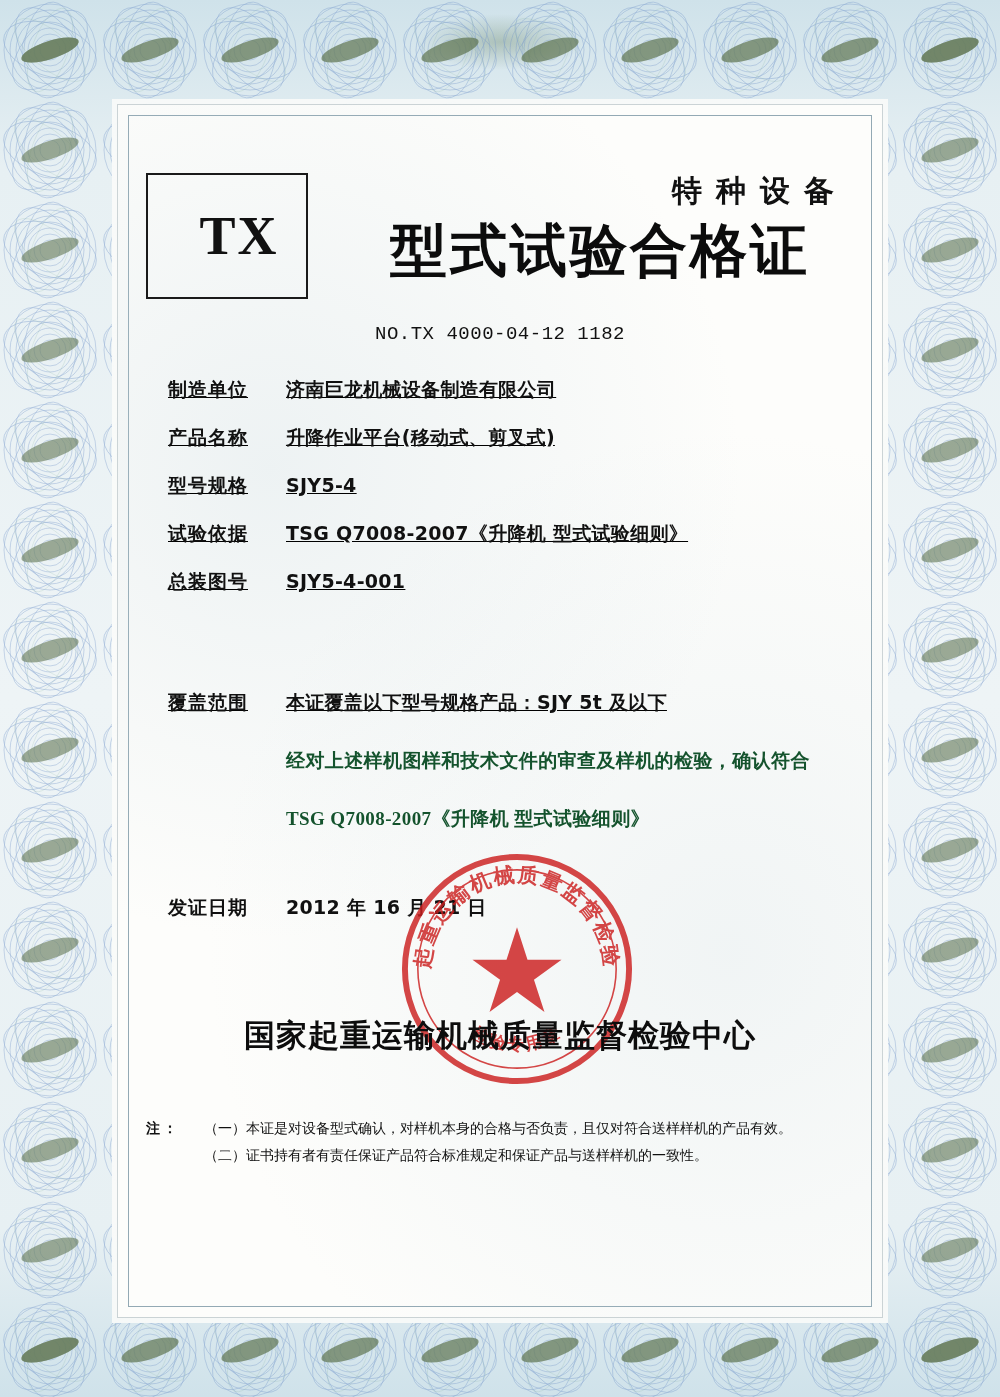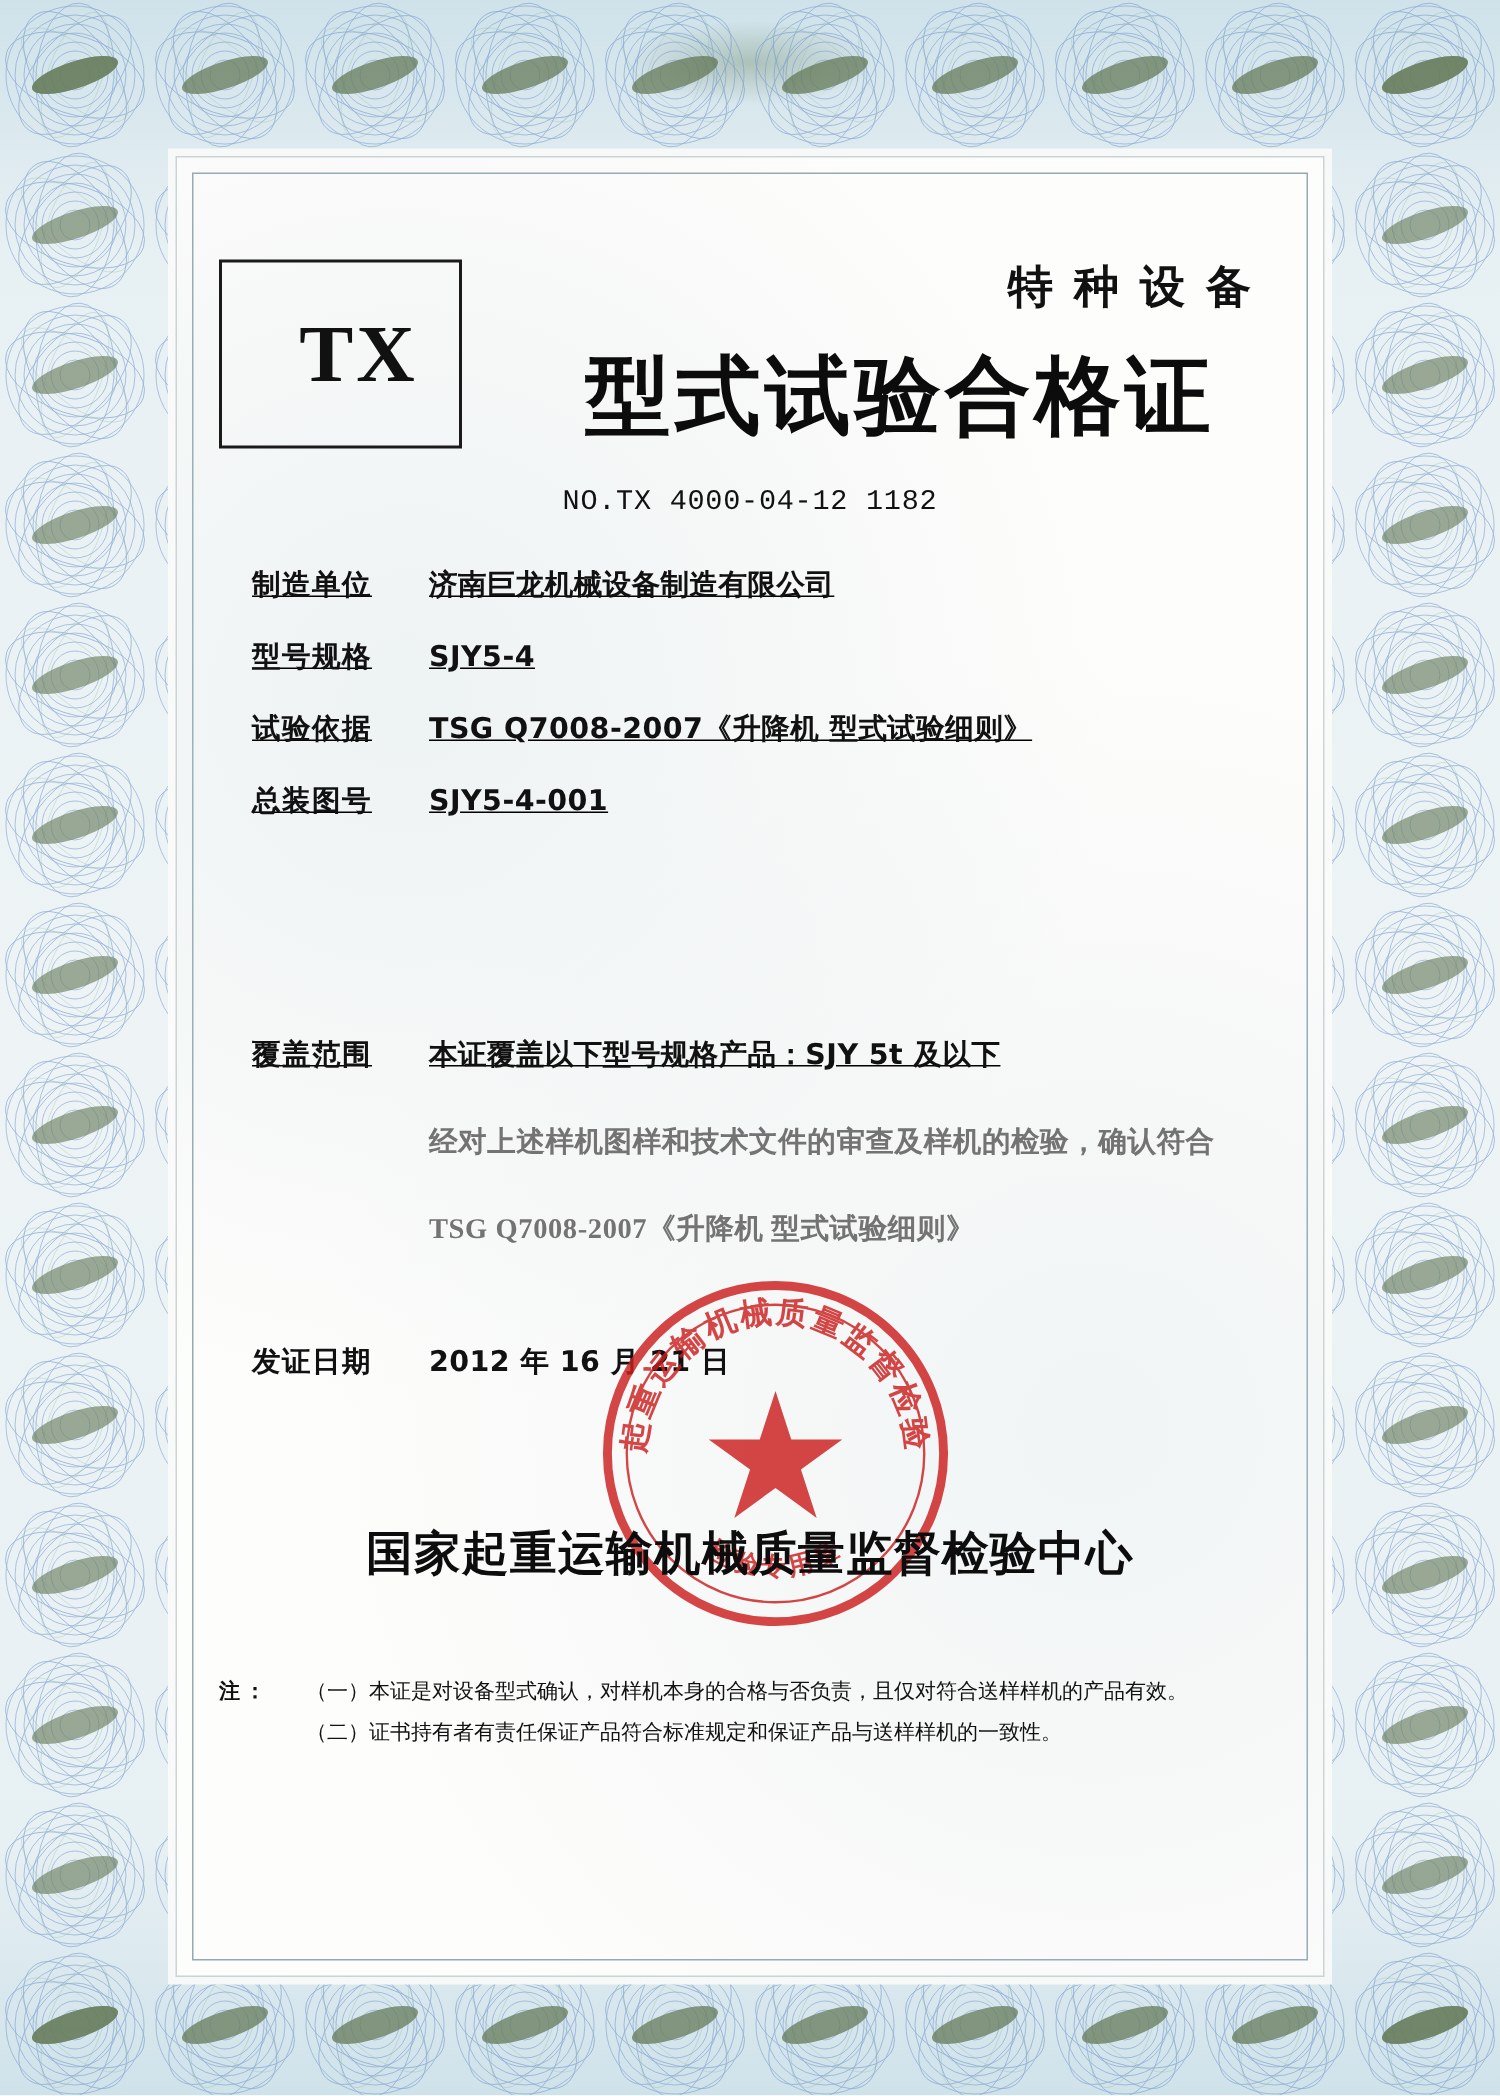--- a/index.html
+++ b/index.html
@@ -99,21 +99,21 @@
     font-family: Liberation Mono, monospace;
     font-size: 30px;
     font-weight: bold;
     letter-spacing: 14px;
     color: #111;
     text-indent: 14px;
   }
   .head-big {
     position: absolute;
     left: 212px;
-    top: 111px;
+    top: 98px;
     width: 520px;
     text-align: center;
     font-family: "DejaVu Sans", sans-serif;
     font-size: 57px;
     font-weight: bold;
     letter-spacing: 3px;
     color: #0c0c0c;
     white-space: nowrap;
   }
 
@@ -164,21 +164,21 @@
     top: 575px;
     width: 690px;
   }
   .coverage .field-row { margin-bottom: 0; }
   .cover-line {
     margin-top: 32px;
     margin-left: 118px;
     font-family: "DejaVu Sans", sans-serif;
     font-size: 19px;
     font-weight: bold;
-    color: #737373;
+    color: #14532d;
     letter-spacing: 0.4px;
   }
   .cover-line.serifish {
     font-family: "Liberation Serif", serif;
     font-weight: bold;
   }
 
   .issue-row {
     position: absolute;
     left: 40px;
@@ -288,20 +288,24 @@
     <div class="head-big">型式试验合格证</div>
 
     <div class="cert-no">NO.TX 4000-04-12 1182</div>
 
     <div class="fields">
       <div class="field-row">
         <div class="field-label">制造单位</div>
         <div class="field-value">济南巨龙机械设备制造有限公司</div>
       </div>
       <div class="field-row">
+        <div class="field-label">产品名称</div>
+        <div class="field-value">升降作业平台(移动式、剪叉式)</div>
+      </div>
+      <div class="field-row">
         <div class="field-label">型号规格</div>
         <div class="field-value">SJY5-4</div>
       </div>
       <div class="field-row">
         <div class="field-label">试验依据</div>
         <div class="field-value">TSG Q7008-2007《升降机 型式试验细则》</div>
       </div>
       <div class="field-row">
         <div class="field-label">总装图号</div>
         <div class="field-value">SJY5-4-001</div>

